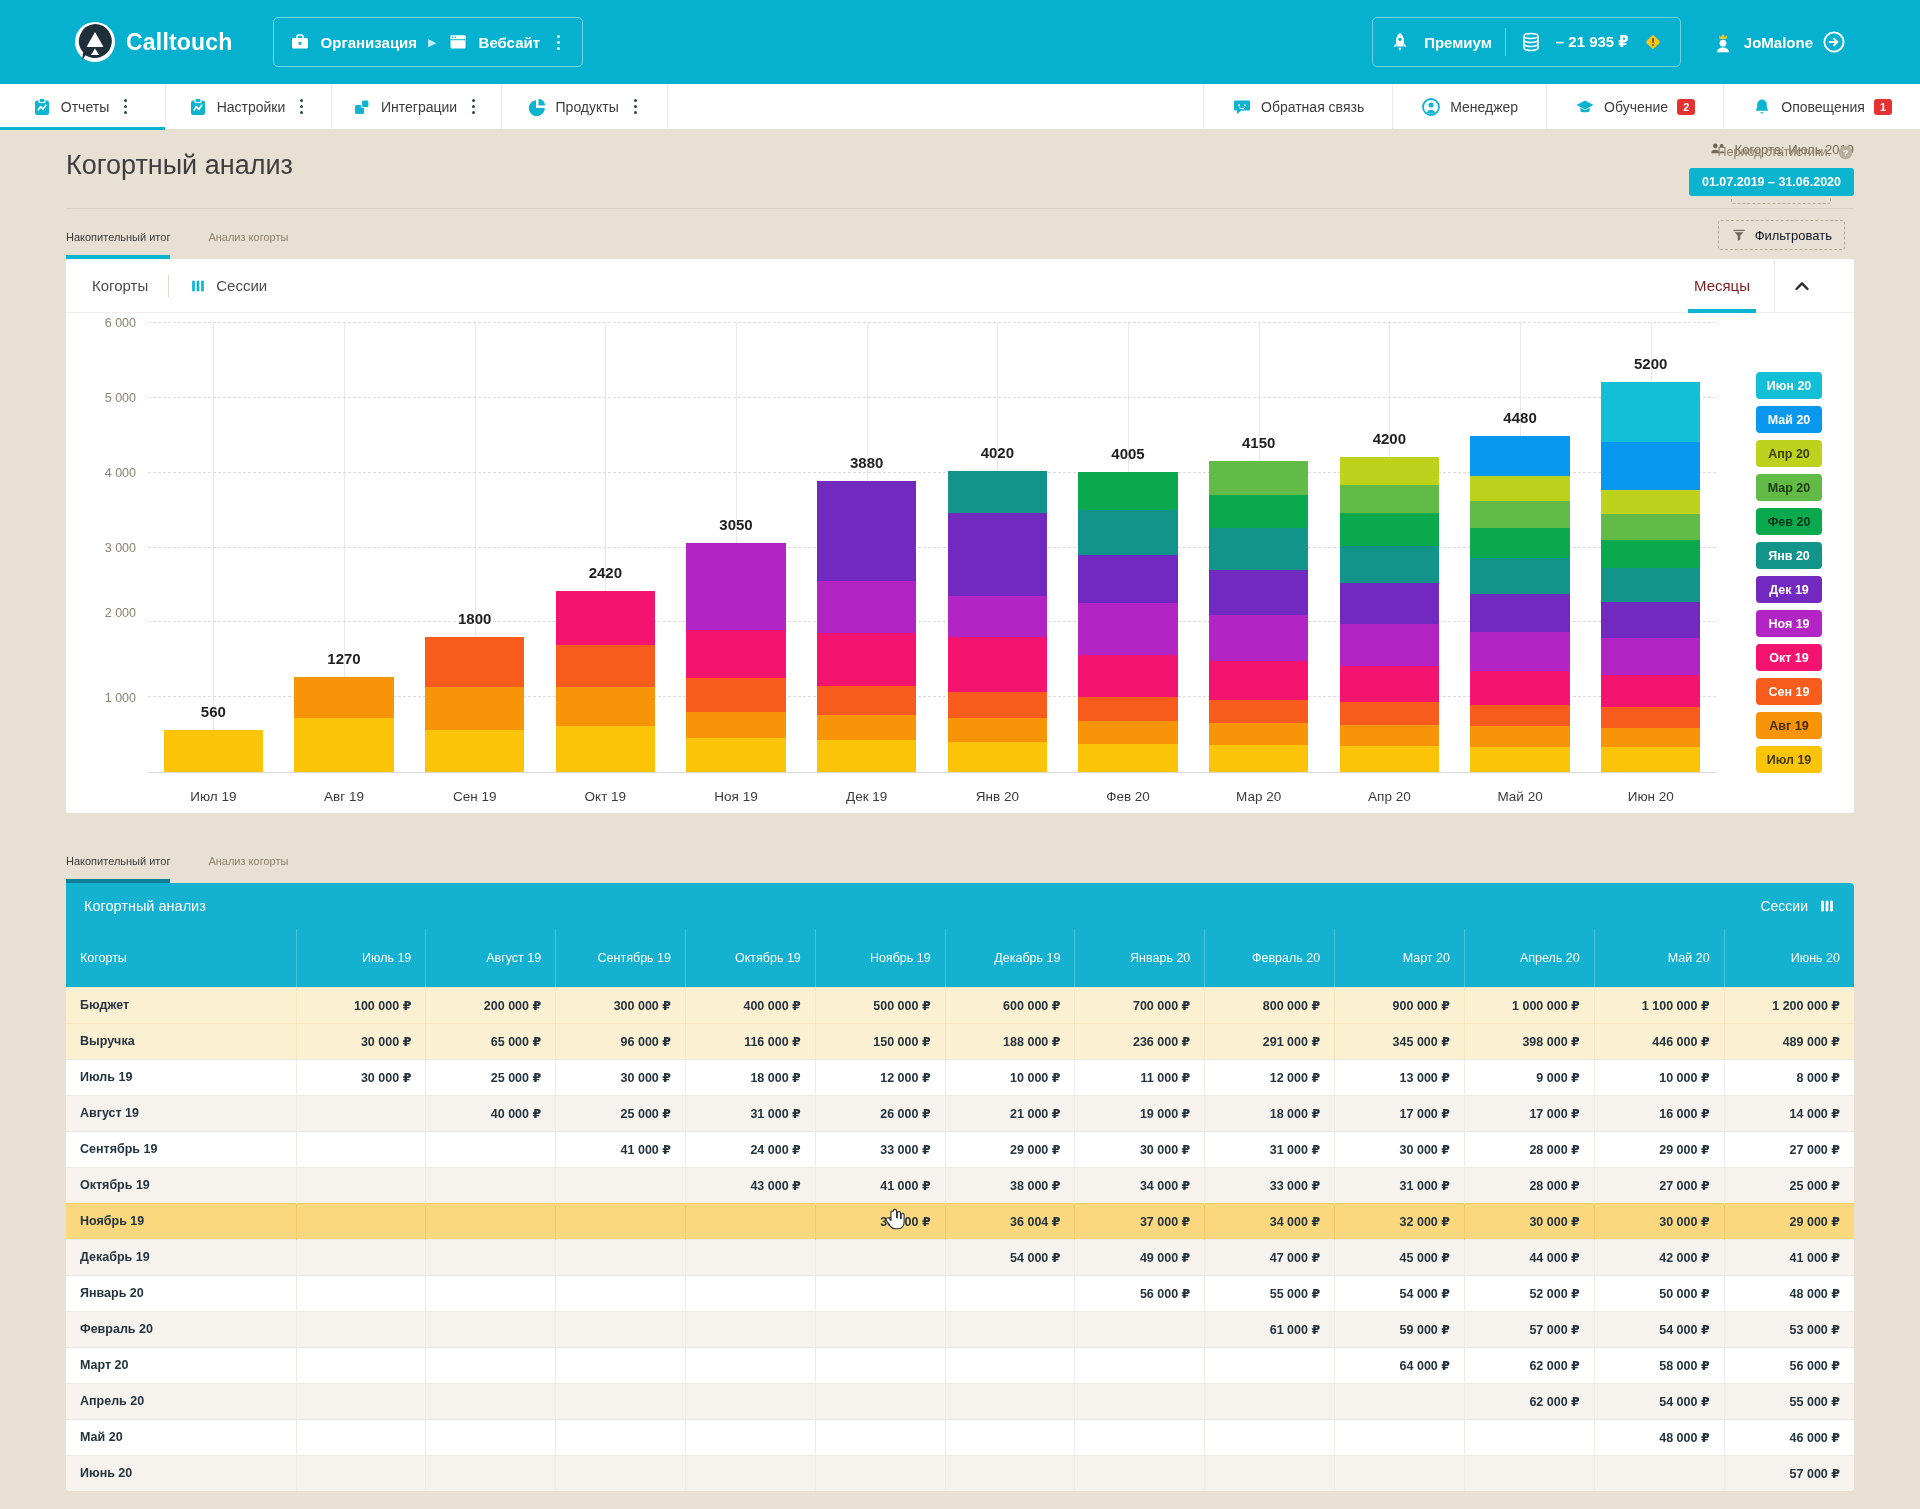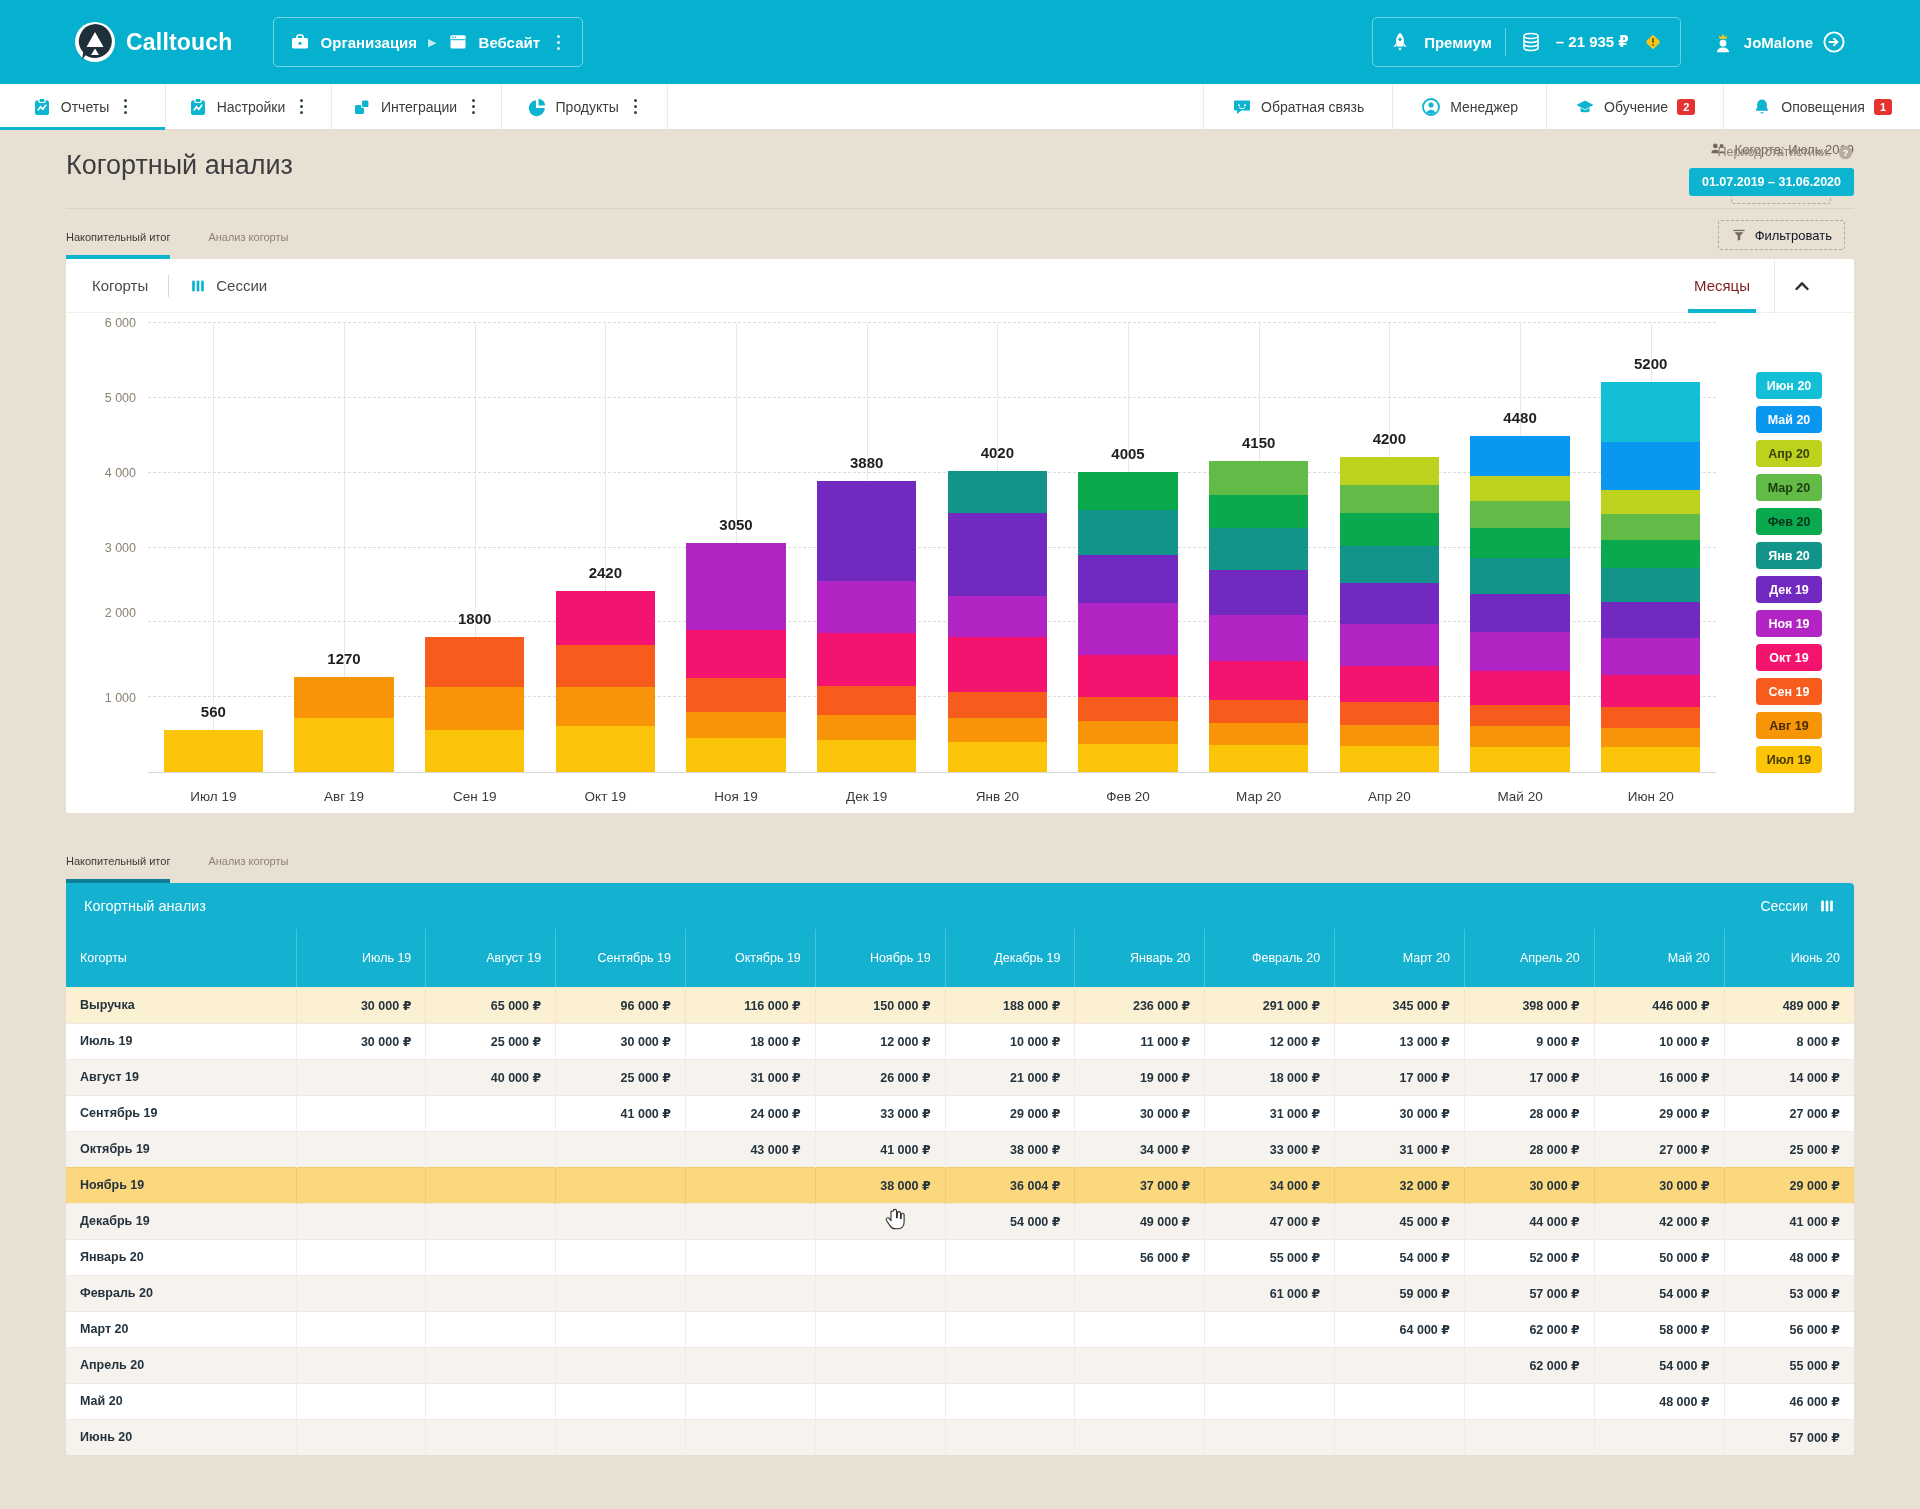--- a/index.html
+++ b/index.html
@@ -587,20 +587,35 @@
             <th>Январь 20</th>
             <th>Февраль 20</th>
             <th>Март 20</th>
             <th>Апрель 20</th>
             <th>Май 20</th>
             <th>Июнь 20</th>
           </tr>
         </thead>
       <tbody id="table-body">
           <tr class="cream">
+            <td>Бюджет</td>
+            <td>100 000 ₽</td>
+            <td>200 000 ₽</td>
+            <td>300 000 ₽</td>
+            <td>400 000 ₽</td>
+            <td>500 000 ₽</td>
+            <td>600 000 ₽</td>
+            <td>700 000 ₽</td>
+            <td>800 000 ₽</td>
+            <td>900 000 ₽</td>
+            <td>1 000 000 ₽</td>
+            <td>1 100 000 ₽</td>
+            <td>1 200 000 ₽</td>
+          </tr>
+          <tr class="cream">
             <td>Выручка</td>
             <td>30 000 ₽</td>
             <td>65 000 ₽</td>
             <td>96 000 ₽</td>
             <td>116 000 ₽</td>
             <td>150 000 ₽</td>
             <td>188 000 ₽</td>
             <td>236 000 ₽</td>
             <td>291 000 ₽</td>
             <td>345 000 ₽</td>

